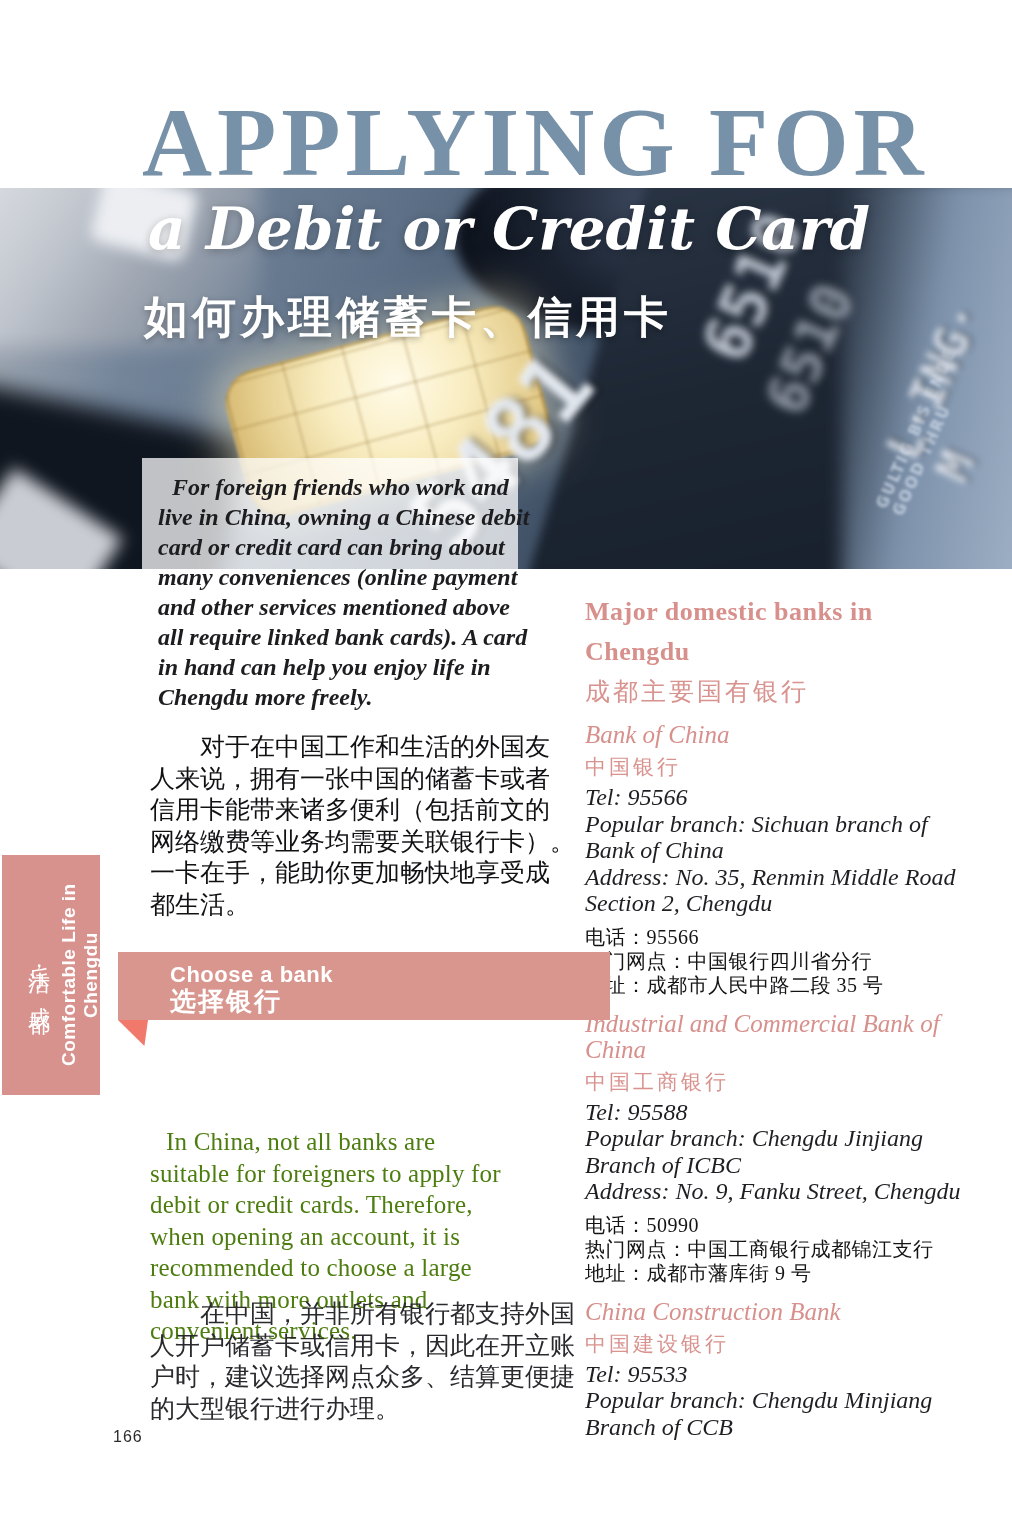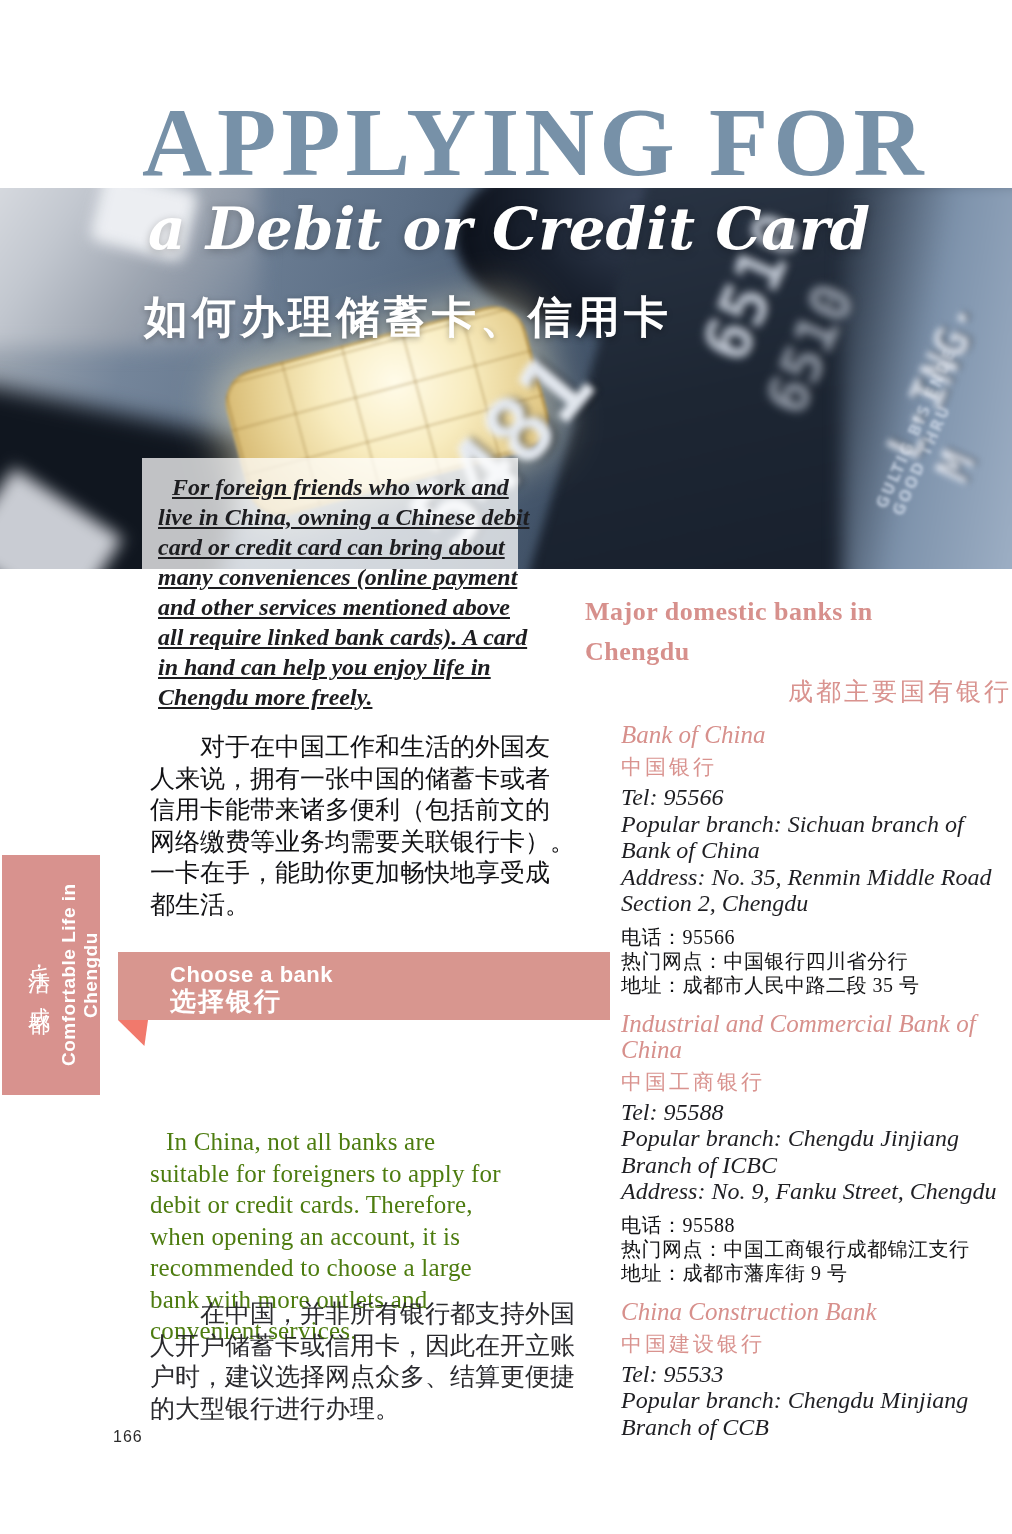--- a/index.html
+++ b/index.html
@@ -85,21 +85,21 @@
   }
 
   
   .intro-box {
     position:absolute; left:142px; top:458px; width:376px; height:111px;
     background:rgba(255,255,255,0.74); z-index:5;
   }
   .intro-en {
     position:absolute; left:158px; top:472px; width:400px; z-index:7;
     font-family:"Liberation Serif", serif; font-style:italic; font-weight:700;
-    font-size:24px; line-height:30px; color:#1d1d20; text-indent:14px;text-decoration:underline;
+    font-size:24px; line-height:30px; color:#1d1d20; text-indent:14px;
   }
   .intro-zh {
     position:absolute; left:150px; top:731px; width:440px; z-index:2;
     font-family:"Liberation Sans", sans-serif;
     font-size:25px; line-height:31.5px; color:#111114; text-indent:50px;
   }
 
   
   .side-tab {
     position:absolute; left:2px; top:855px; width:98px; height:240px;
@@ -156,23 +156,23 @@
   
   .banks {
     position:absolute; left:585px; top:592px; width:427px;
   }
   .banks-h-en {
     font-family:"Liberation Serif", serif; font-weight:700;
     font-size:26px; line-height:40px; color:#d7908c; letter-spacing:0.5px;
   }
   .banks-h-zh {
     margin-top:4px; font-family:"Liberation Serif", serif;
-    font-size:25px; line-height:32px; color:#d9938f; letter-spacing:3px;text-align:right;
-  }
-  .bank { margin-top:14px;margin-left:36px; }
+    font-size:25px; line-height:32px; color:#d9938f; letter-spacing:3px;
+  }
+  .bank { margin-top:14px; }
   .bank-name-en {
     font-family:"Liberation Serif", serif; font-style:italic;
     font-size:25px; line-height:26px; color:#d7908c;
   }
   .bank-name-zh {
     margin-top:8px; font-family:"Liberation Serif", serif;
     font-size:21px; line-height:22px; color:#d9938f; letter-spacing:3px;
   }
   .bank-det-en {
     margin-top:6px; font-family:"Liberation Serif", serif; font-style:italic;
@@ -268,21 +268,21 @@
     </div>
 
     <div class="bank">
       <div class="bank-name-en pre">Industrial and Commercial Bank of
 China</div>
       <div class="bank-name-zh">中国工商银行</div>
       <div class="bank-det-en pre">Tel: 95588
 Popular branch: Chengdu Jinjiang
 Branch of ICBC
 Address: No. 9, Fanku Street, Chengdu</div>
-      <div class="bank-det-zh pre">电话：95588
+      <div class="bank-det-zh pre">电话：50990
 热门网点：中国工商银行成都锦江支行
 地址：成都市藩库街 9 号</div>
     </div>
 
     <div class="bank">
       <div class="bank-name-en pre">China Construction Bank</div>
       <div class="bank-name-zh">中国建设银行</div>
       <div class="bank-det-en pre">Tel: 95533
 Popular branch: Chengdu Minjiang
 Branch of CCB</div>

